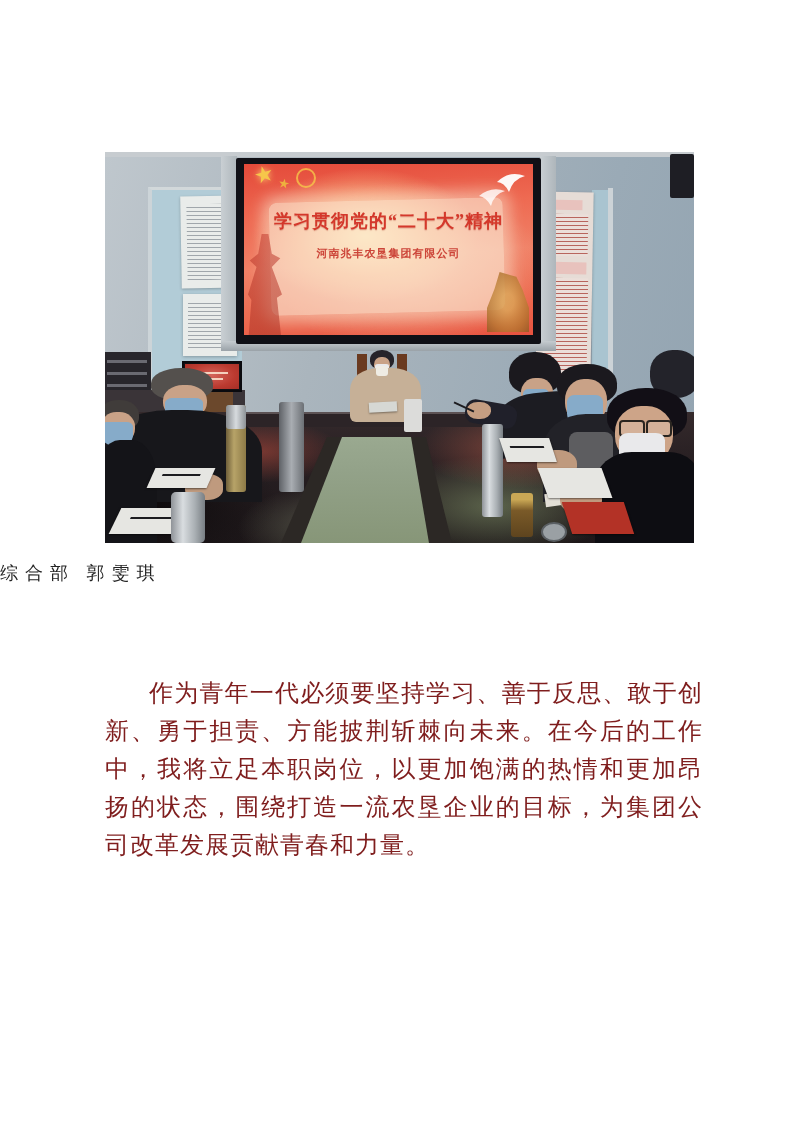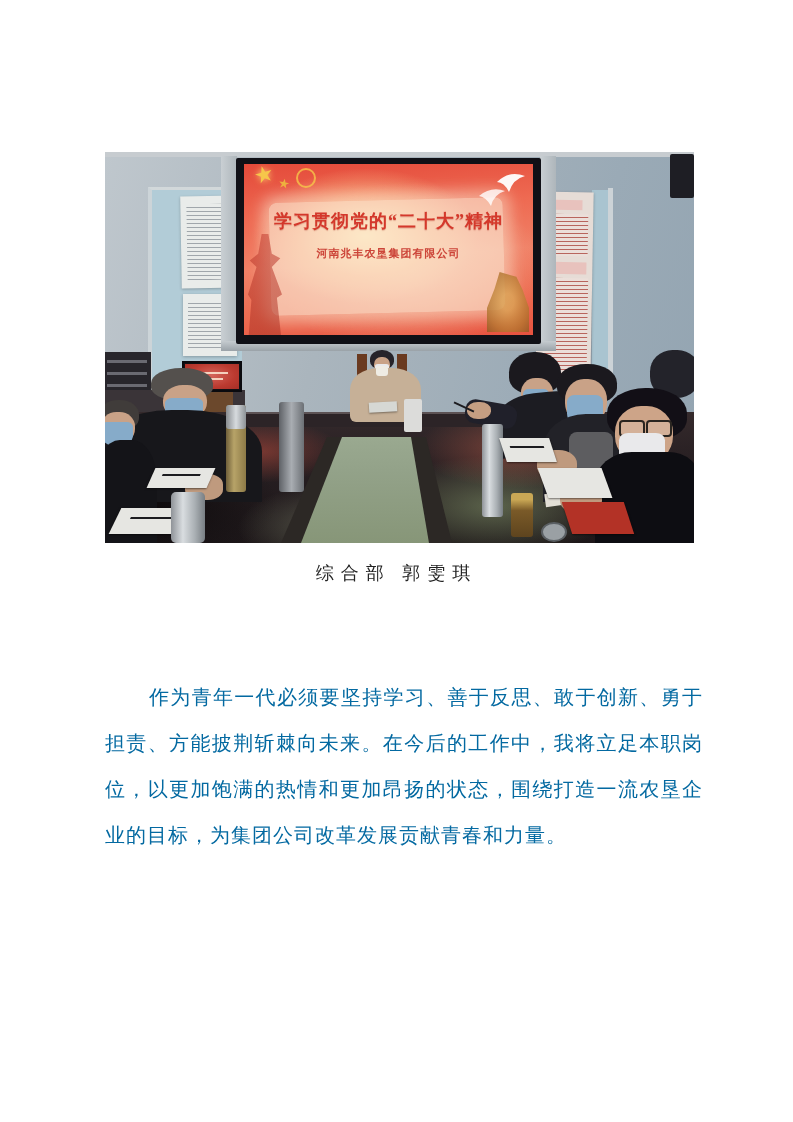--- a/index.html
+++ b/index.html
@@ -105,26 +105,26 @@
   .body-dark { background:#17171b; border-radius:45% 45% 0 0; }
 
   
   .notebook { background:#e6e6e2; box-shadow:0 1px 2px rgba(0,0,0,.5); }
   .pen { background:#1c1c20; height:2px; }
   .thermos-silver { background:linear-gradient(90deg,#8f9398 0%,#d9dde0 35%,#aab0b4 70%,#787e83 100%); border-radius:3px; }
   .thermos-gold { background:linear-gradient(90deg,#6f5f3a 0%,#b7a368 40%,#8d7a47 100%); border-radius:3px; }
 
   
   .caption {
-    position:absolute; left:0; top:561px; width:793px; text-align:center;
+    position:absolute; left:0; top:561px; width:793px; text-align:left;
     font-size:18px; letter-spacing:7px; color:#232323; box-sizing:border-box;
   }
   .body-text {
     position:absolute; left:105px; top:674px; width:598px;
-    font-size:20px; line-height:46px; letter-spacing:1px; color:#0369a1;
+    font-size:24px; line-height:38px; letter-spacing:1px; color:#7f1d1d;
     text-align:justify; text-indent:44px; margin:0;
   }
 </style>
 </head>
 <body>
 
 <div class="page">
 
   <figure class="photo">
     <div class="abs ceiling-line"></div>

